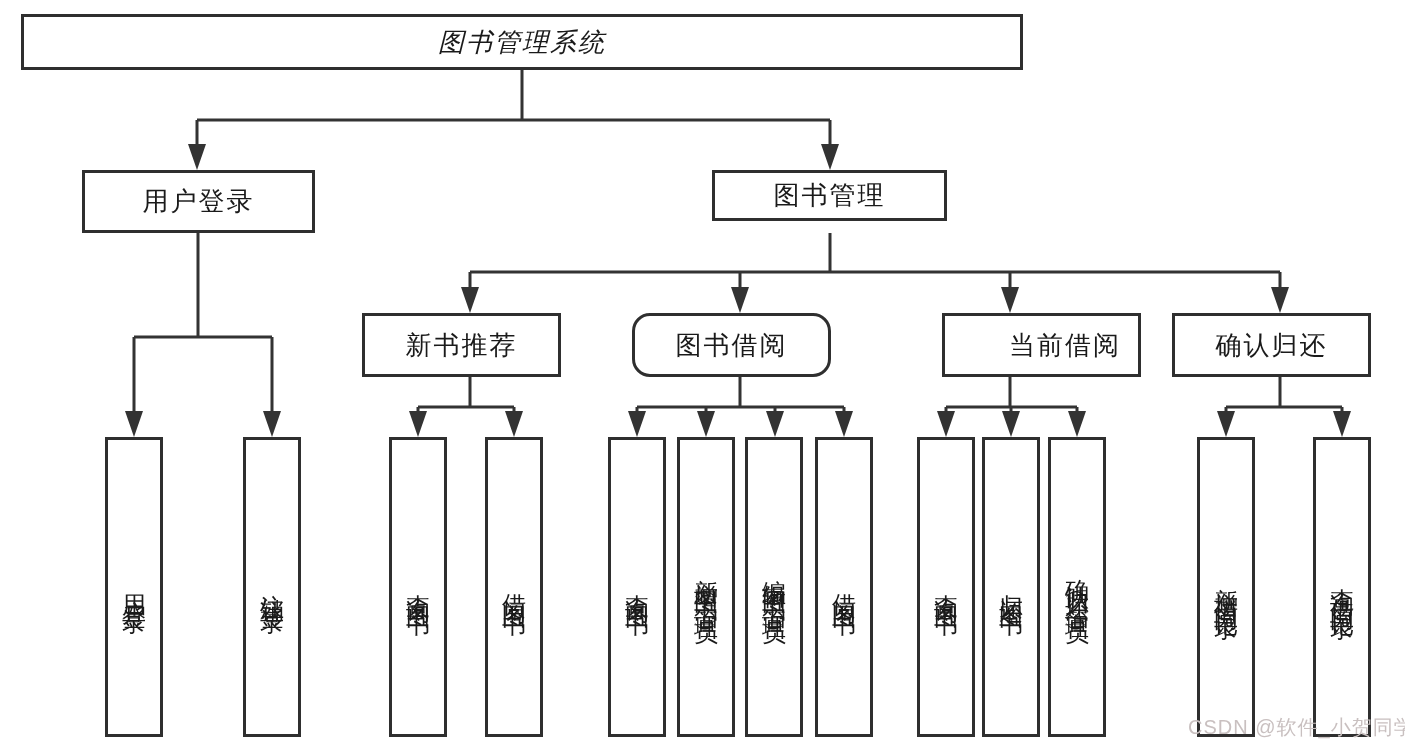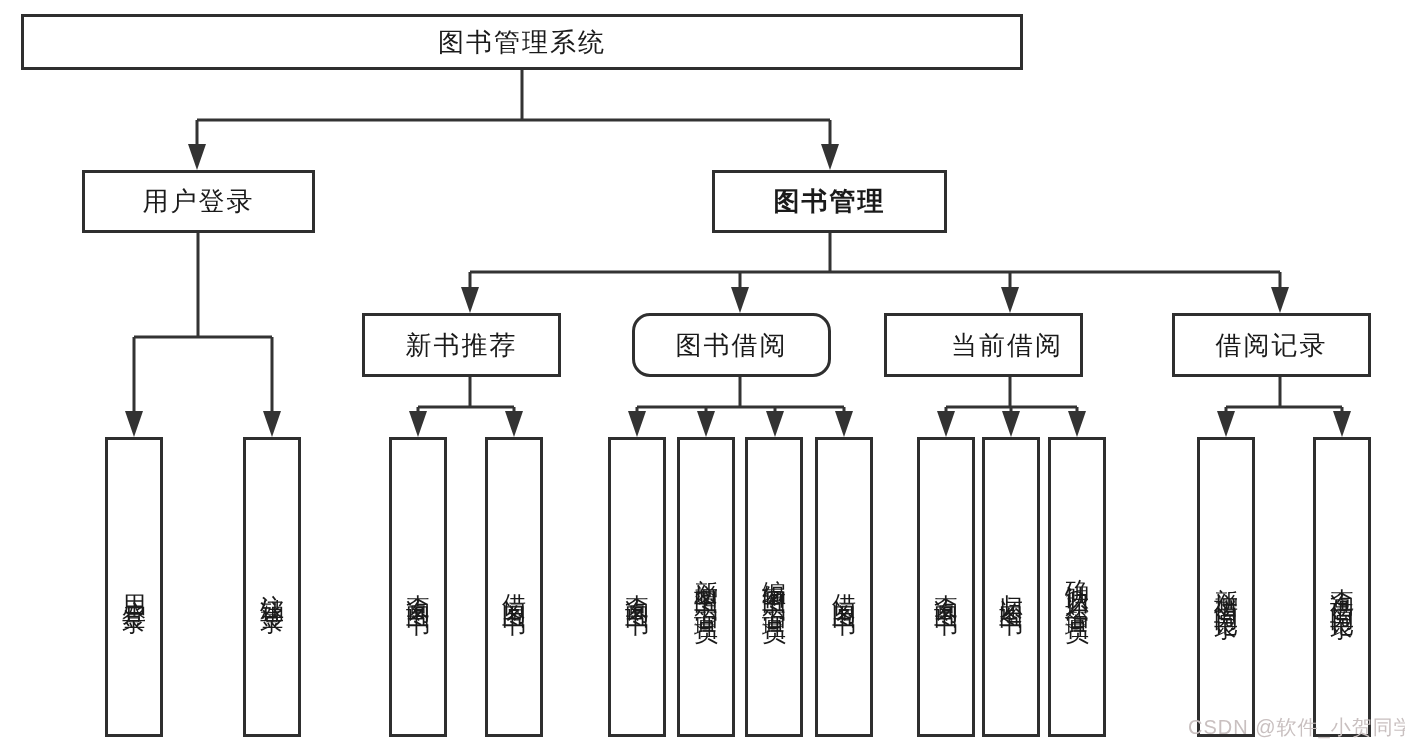--- a/index.html
+++ b/index.html
@@ -14,38 +14,38 @@
   .node{
     position:absolute;
     background:#ffffff;
     border:3px solid #2f2f2f;
     box-sizing:border-box;
     display:flex;align-items:center;justify-content:center;
     color:#1a1a1a;
   }
   .node .lbl{white-space:nowrap;}
   .h-node .lbl{font-size:26px;letter-spacing:2px;}
-  .root-node{border-width:3px;}
+  .root-node{border-width:3px;font-style:italic;}
   .v-node .lbl{
     writing-mode:vertical-lr;
     text-orientation:mixed;
     font-size:24px;
     letter-spacing:6px;
     white-space:nowrap;
   }
   
   #n-root{left:21px;top:14px;width:1002px;height:56px;}
   
   #n-user-login{left:82px;top:170px;width:233px;height:63px;}
-  #n-book-mgmt{left:712px;top:170px;width:235px;height:63px;font-weight:bold;}
+  #n-book-mgmt{left:712px;top:170px;width:235px;height:51px;}
   
   .l3{top:313px;height:64px;width:199px;}
   #n-new-book{left:362px;}
   #n-book-borrow{left:632px;border-radius:18px;}
-  #n-current-borrow{left:884px;padding-left:47px;}
+  #n-current-borrow{left:942px;padding-left:47px;}
   #n-borrow-records{left:1172px;}
   
   .leaf{top:437px;width:58px;height:300px;border-width:3px;}
   #lf-user-login{left:105px;}
   #lf-logout{left:243px;}
   #lf-nb-query{left:389px;}
   #lf-nb-borrow{left:485px;}
   #lf-bb-query{left:608px;}
   #lf-bb-add{left:677px;}
   #lf-bb-edit{left:745px;}
@@ -126,21 +126,21 @@
   <div class="node h-node l3" id="n-new-book">
     <span class="lbl">新书推荐</span>
   </div>
   <div class="node h-node l3" id="n-book-borrow">
     <span class="lbl">图书借阅</span>
   </div>
   <div class="node h-node l3" id="n-current-borrow">
     <span class="lbl">当前借阅</span>
   </div>
   <div class="node h-node l3" id="n-borrow-records">
-    <span class="lbl">借阅记录</span>
+    <span class="lbl">确认归还</span>
   </div>
 
   <div class="node v-node leaf" id="lf-user-login">
     <span class="lbl">用户登录</span>
   </div>
   <div class="node v-node leaf" id="lf-logout">
     <span class="lbl">注销登录</span>
   </div>
   <div class="node v-node leaf" id="lf-nb-query">
     <span class="lbl">查询图书</span>

